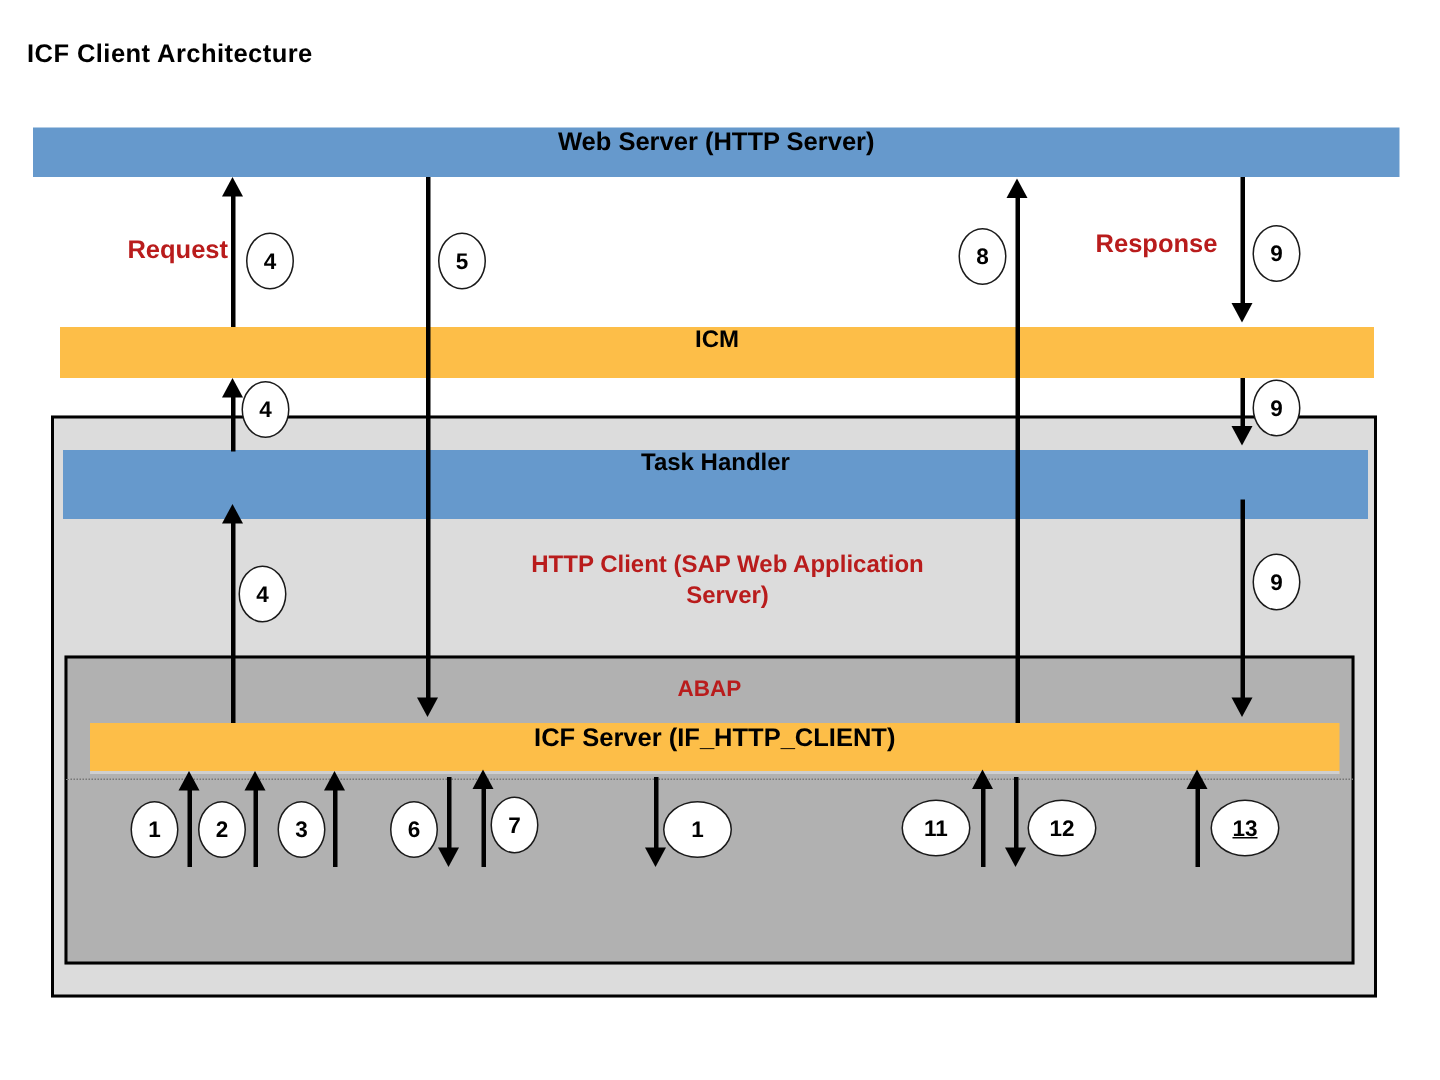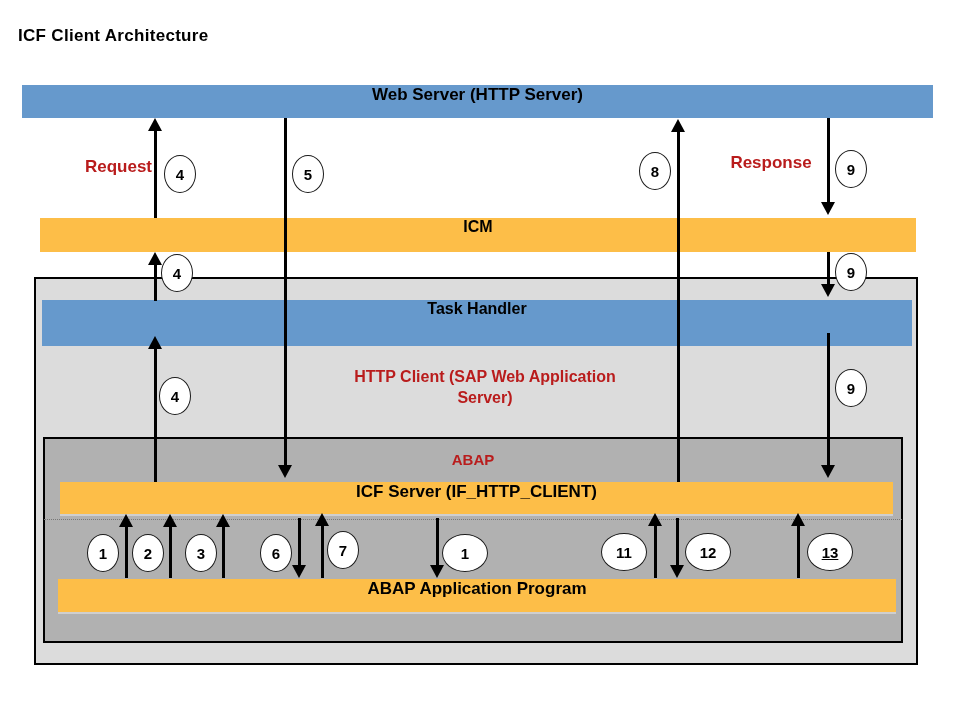--- a/index.html
+++ b/index.html
@@ -43,23 +43,20 @@
   <div class="abs bar bar-icm">
     <span>ICM</span>
   </div>
   <div class="abs bar bar-task">
     <span>Task Handler</span>
   </div>
   <div class="abs bar bar-icf">
     <span>ICF Server (IF_HTTP_CLIENT)</span>
   </div>
   <div class="abs dotted-line"></div>
-  <div class="abs bar bar-abap-app">
-    <span>ABAP Application Program</span>
-  </div>
 
   <div class="abs lbl lbl-request">Request</div>
   <div class="abs lbl lbl-response">Response</div>
   <div class="abs lbl lbl-http">
     <div>HTTP Client (SAP Web Application</div>
     <div>Server)</div>
   </div>
   <div class="abs lbl lbl-abap">ABAP</div>
 
   <div class="abs" id="arrow-layer" style="left:0;top:0;width:960px;height:720px;">

